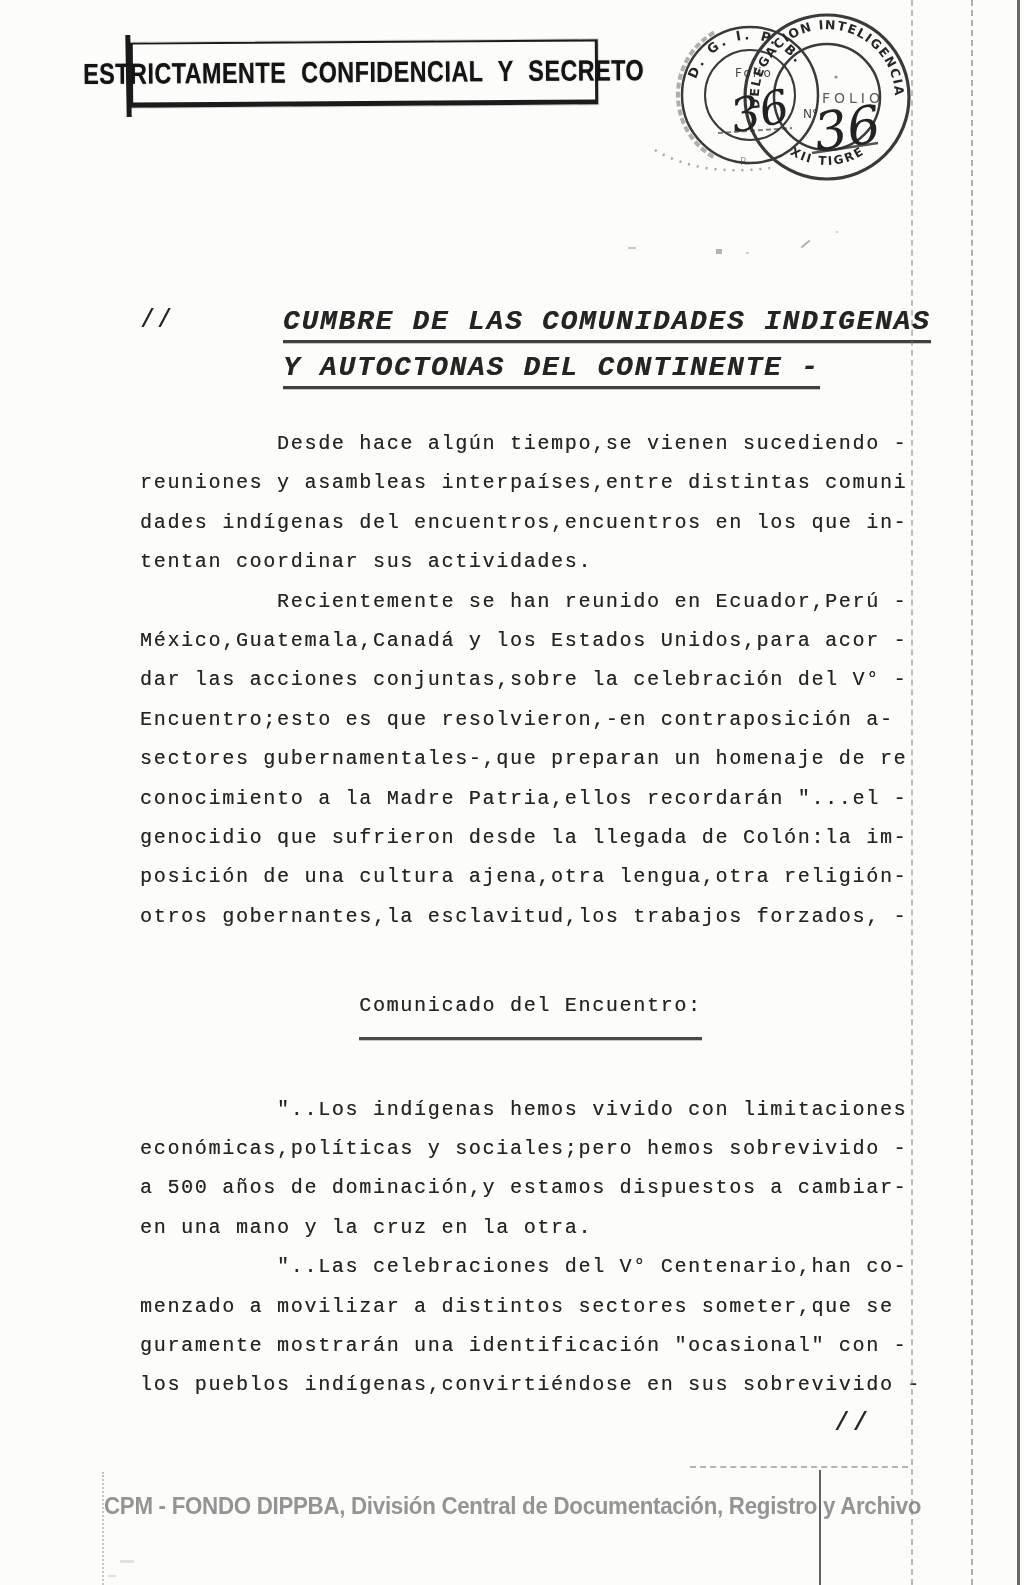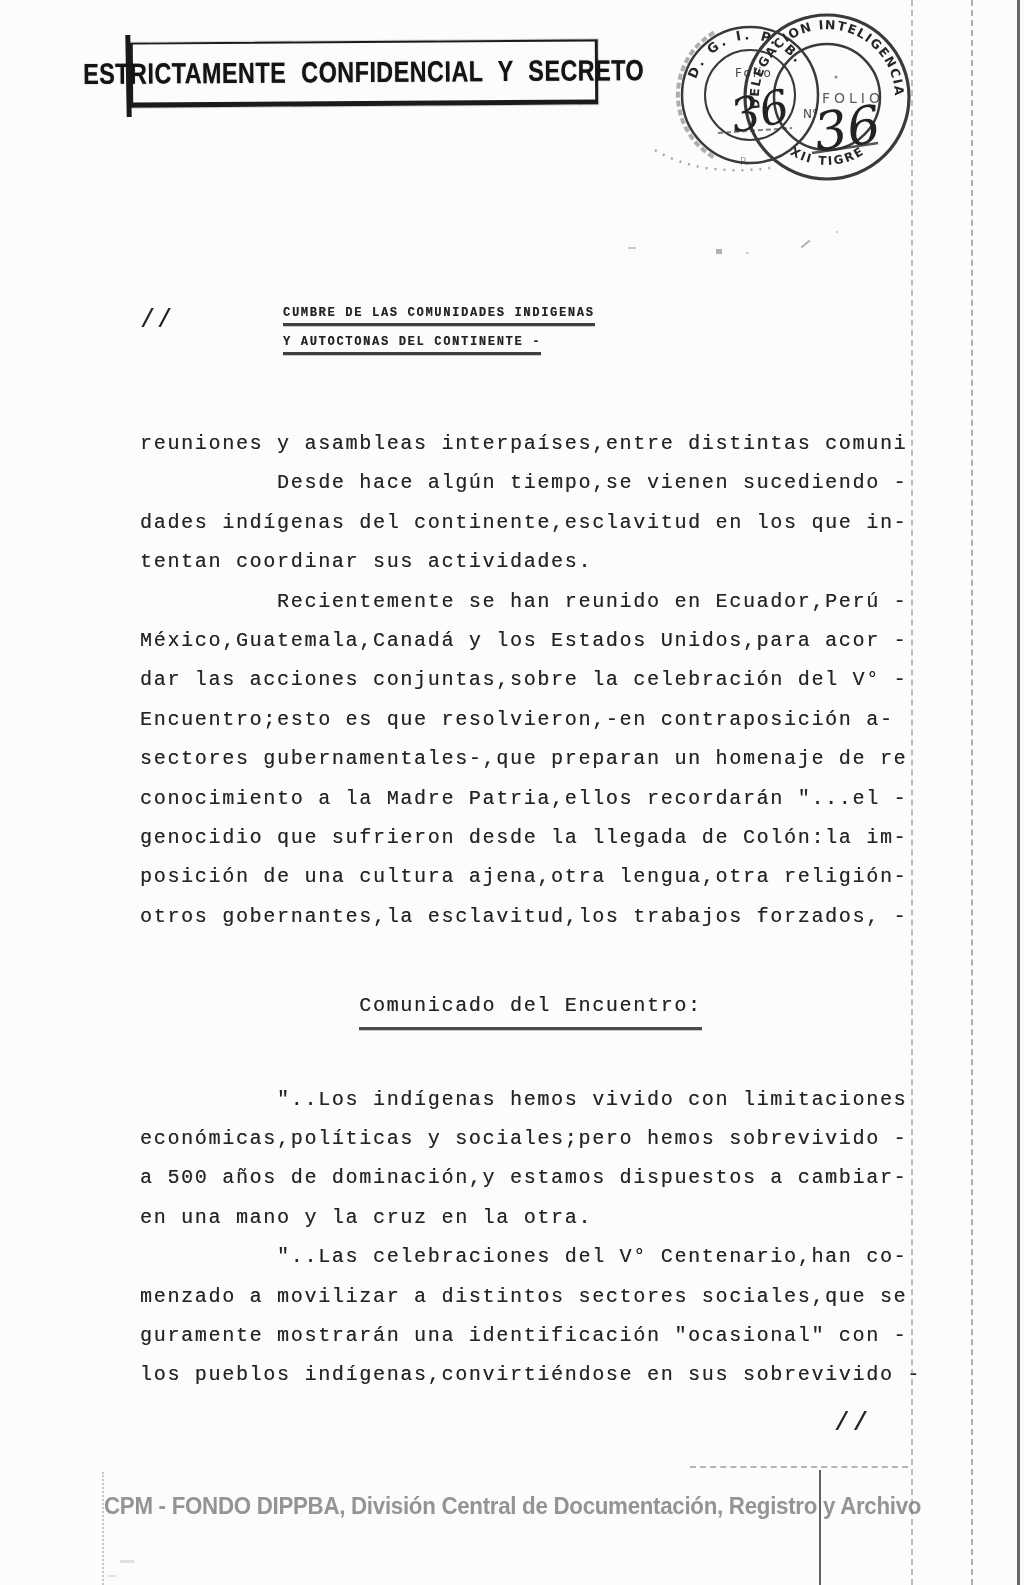--- a/index.html
+++ b/index.html
@@ -26,31 +26,31 @@
   }
   #conf-stamp-bar {
     position:absolute; left:126px; top:35px; width:5px; height:82px;
     background:#1a1a1a; transform:rotate(-1deg);
   }
   
   .tw { font-family:"Liberation Mono","DejaVu Sans Mono",monospace; color:#242424;
         text-shadow:0.3px 0.3px 0.5px rgba(30,30,30,0.55); }
   #slash-top { position:absolute; left:140px; top:306px; font-size:25px; letter-spacing:2px; }
   #slash-bottom { position:absolute; left:834px; top:1408px; font-size:26px; letter-spacing:3px; }
-  #doc-title { position:absolute; left:283px; top:306px; font-size:12px; letter-spacing:1.7px; font-weight:bold; }
+  #doc-title { position:absolute; left:283px; top:306px; font-size:28px; letter-spacing:1.7px; font-weight:bold;font-style:italic; }
   #doc-title .title-line { display:inline-block; white-space:pre;
       border-bottom:3px solid rgba(30,30,30,0.85); padding-bottom:3px; margin-bottom:9px;
       box-shadow:0 1px 0 rgba(40,40,40,0.25); }
   #doc-title .title-line:last-child { display:block; display:inline-block; }
   #textflow { position:absolute; left:140px; top:424px; width:790px;
       font-size:20px; letter-spacing:1.7px; }
   .tline { white-space:pre; line-height:39.4px; min-height:39.4px; }
   #subheading { line-height:39.4px; min-height:39.4px; padding-left:137px; margin-top:10px; white-space:pre; }
   #subheading span { display:inline-block; border-bottom:3px solid rgba(30,30,30,0.8);
-      padding-bottom:2px; box-shadow:0 1px 0 rgba(40,40,40,0.25); }
+      padding-bottom:12px; box-shadow:0 1px 0 rgba(40,40,40,0.25); }
   .para-gap { margin-top:10px; }
   
   #watermark {
     position:absolute; left:104px; top:1492px;
     font-family:"Liberation Sans", sans-serif; font-weight:bold;
     font-size:23px; color:#949494; white-space:nowrap;
     transform:scale(0.97,1.05); transform-origin:left top; letter-spacing:-0.3px;
   }
   
   .scanline { position:absolute; }
@@ -115,23 +115,23 @@
   <div id="slash-top" class="tw">//</div>
   <div id="slash-bottom" class="tw">//</div>
 
   <div id="doc-title" class="tw">
     <span class="title-line">CUMBRE DE LAS COMUNIDADES INDIGENAS</span><br>
     <span class="title-line">Y AUTOCTONAS DEL CONTINENTE -</span>
   </div>
 
   <div id="textflow" class="tw">
     <div class="para">
+      <div class="tline">          Desde hace algún tiempo,se vienen sucediendo -</div>
       <div class="tline">reuniones y asambleas interpaíses,entre distintas comuni</div>
-      <div class="tline">          Desde hace algún tiempo,se vienen sucediendo -</div>
-      <div class="tline">dades indígenas del continente,esclavitud en los que in-</div>
+      <div class="tline">dades indígenas del encuentros,encuentros en los que in-</div>
       <div class="tline">tentan coordinar sus actividades.</div>
     </div>
     <div class="para">
       <div class="tline">          Recientemente se han reunido en Ecuador,Perú -</div>
       <div class="tline">México,Guatemala,Canadá y los Estados Unidos,para acor -</div>
       <div class="tline">dar las acciones conjuntas,sobre la celebración del V° -</div>
       <div class="tline">Encuentro;esto es que resolvieron,-en contraposición a-</div>
       <div class="tline">sectores gubernamentales-,que preparan un homenaje de re</div>
       <div class="tline">conocimiento a la Madre Patria,ellos recordarán "...el -</div>
       <div class="tline">genocidio que sufrieron desde la llegada de Colón:la im-</div>
@@ -142,21 +142,21 @@
       <span>Comunicado del Encuentro:</span>
     </div>
     <div class="para para-gap">
       <div class="tline">          "..Los indígenas hemos vivido con limitaciones</div>
       <div class="tline">económicas,políticas y sociales;pero hemos sobrevivido -</div>
       <div class="tline">a 500 años de dominación,y estamos dispuestos a cambiar-</div>
       <div class="tline">en una mano y la cruz en la otra.</div>
     </div>
     <div class="para">
       <div class="tline">          "..Las celebraciones del V° Centenario,han co-</div>
-      <div class="tline">menzado a movilizar a distintos sectores sociales,que se</div>
+      <div class="tline">menzado a movilizar a distintos sectores someter,que se</div>
       <div class="tline">guramente mostrarán una identificación "ocasional" con -</div>
       <div class="tline">los pueblos indígenas,convirtiéndose en sus sobrevivido -</div>
     </div>
   </div>
 
   <div id="watermark">CPM - FONDO DIPPBA, División Central de Documentación, Registro y Archivo</div>
 
   <div id="vline-dot1" class="scanline"></div>
   <div id="vline-dot2" class="scanline"></div>
   <div id="vline-edge" class="scanline"></div>

